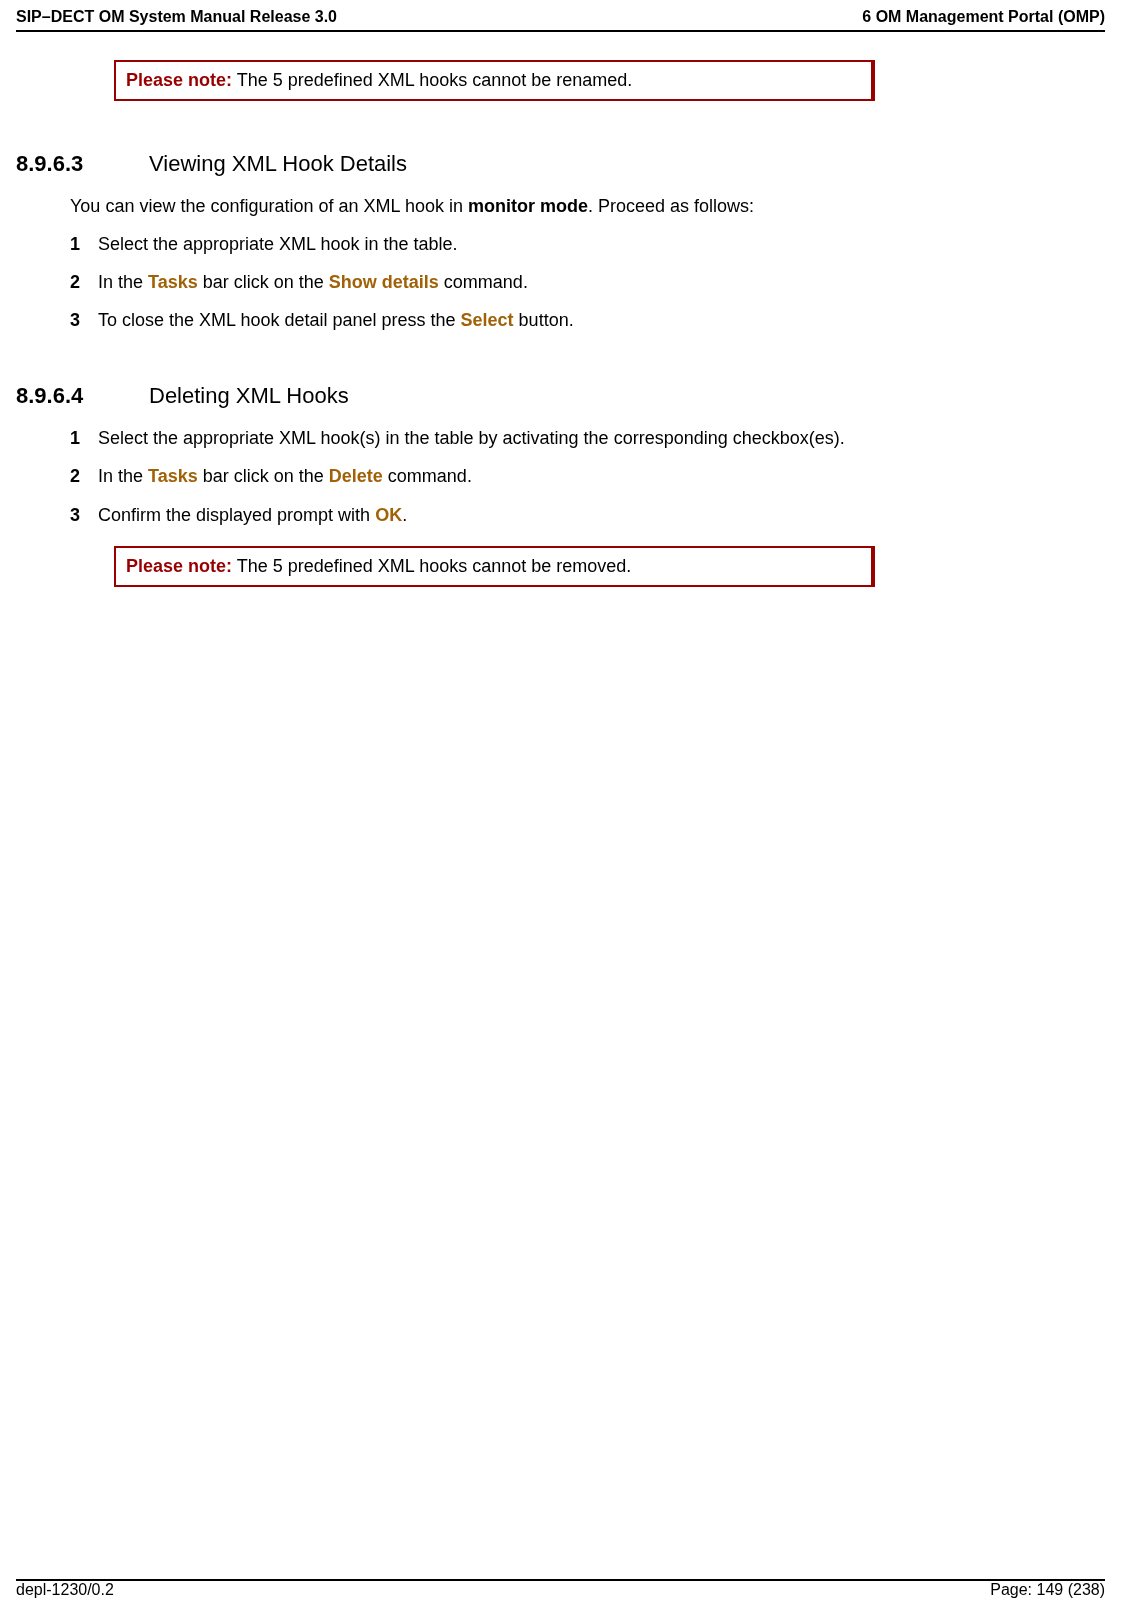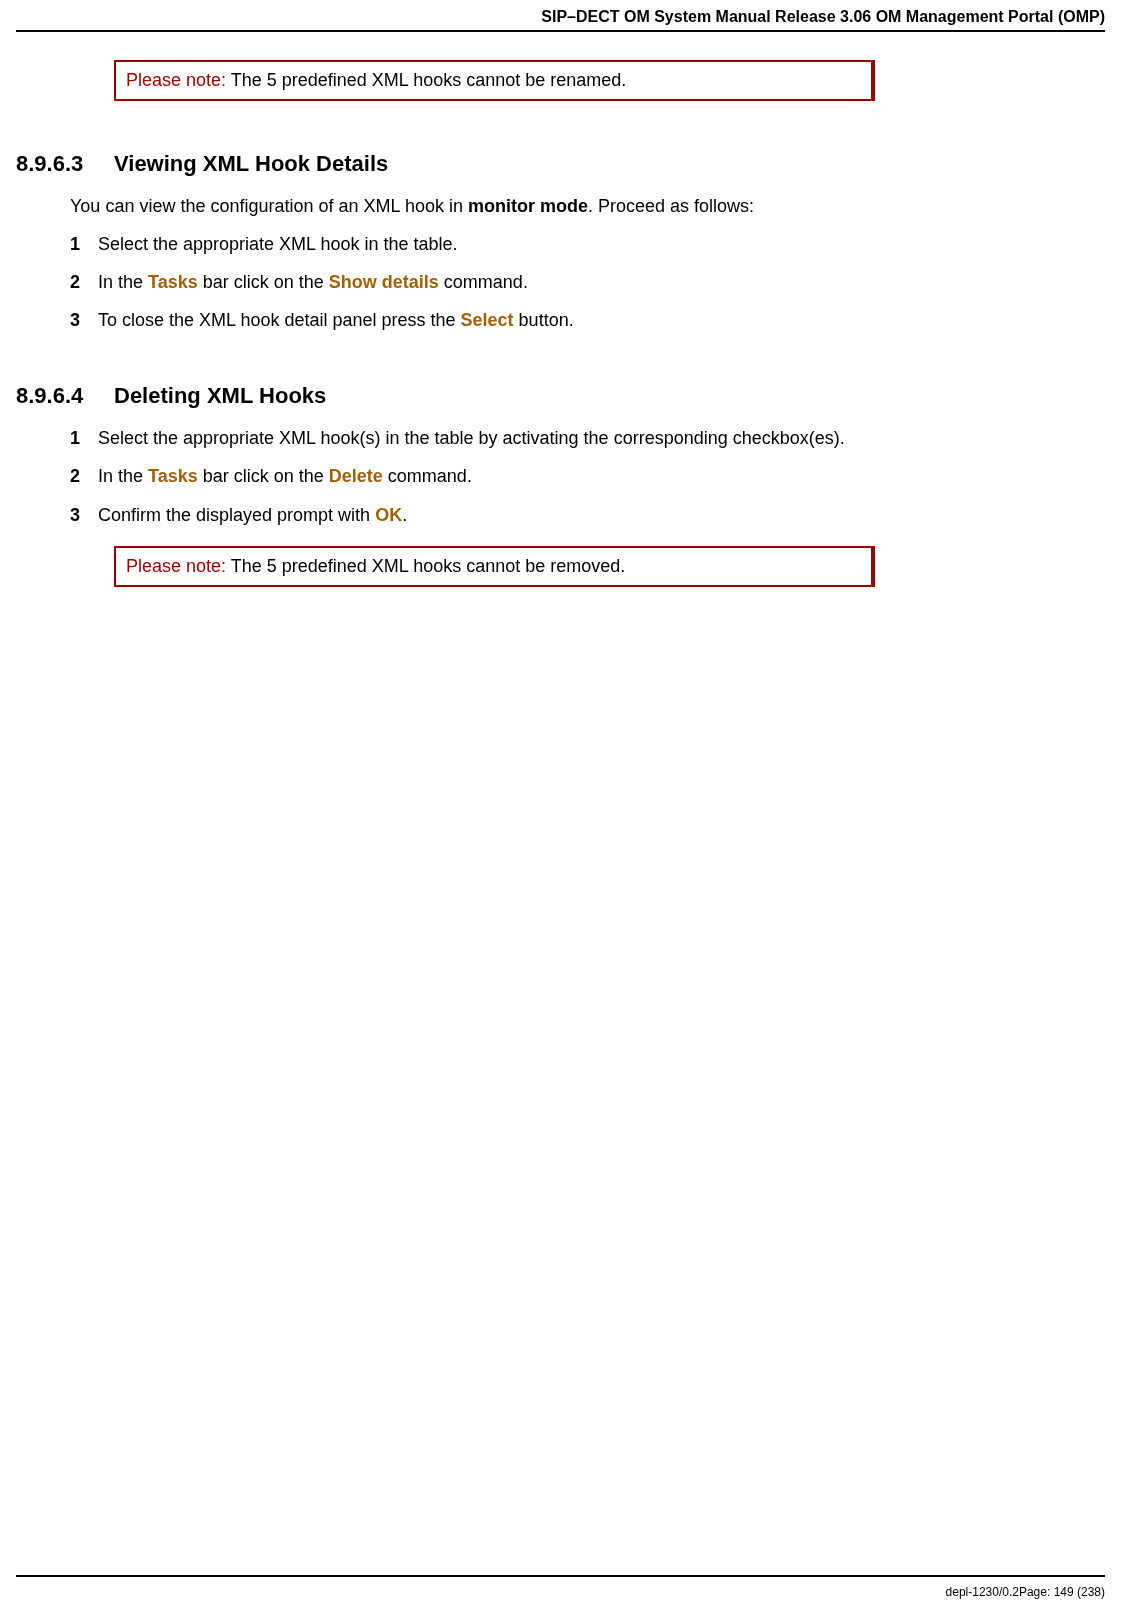--- a/index.html
+++ b/index.html
@@ -11,59 +11,60 @@
     width: 1121px;
   }
   .page {
     padding: 8px 16px 8px 16px;
     box-sizing: border-box;
     min-height: 1609px;
     position: relative;
   }
   .header {
     display: flex;
-    justify-content: flex-end;
+    justify-content: space-between;
     font-weight: bold;
     font-size: 16px;
     padding-bottom: 4px;
     border-bottom: 2px solid #000;
     margin-bottom: 28px;
   }
   .content {
     padding-left: 0;
   }
   .note-box {
     margin-left: 98px;
     margin-right: 230px;
     border: 2px solid #990000;
     border-right: 4px solid #990000;
     padding: 8px 10px;
     font-size: 18px;
   }
   .note-box .note-label {
     color: #990000;
-    font-weight: normal;
+    font-weight: bold;
   }
   .section {
     margin-top: 50px;
   }
   .section-heading {
     display: flex;
     align-items: baseline;
     margin-bottom: 16px;
   }
   .section-number {
     font-weight: bold;
     font-size: 22px;
     width: 98px;
     flex-shrink: 0;
   }
   .section-title {
-    font-weight: bold;
+    font-weight: normal;
     font-size: 22px;
+    margin-left: 35px;
   }
   .section-body {
     margin-left: 54px;
     margin-right: 120px;
     font-size: 18px;
     line-height: 1.45;
   }
   .section-body p {
     margin: 0 0 12px 0;
   }
@@ -93,24 +94,23 @@
   .link-blue {
     color: #a16207;
     font-weight: bold;
   }
   .footer {
     position: absolute;
     left: 16px;
     right: 16px;
     bottom: 10px;
     border-top: 2px solid #000;
-    padding-top: 8px;
     display: flex;
-    justify-content: flex-end;
-    font-size: 12px;
+    justify-content: space-between;
+    font-size: 16px;
   }
 </style>
 </head>
 <body>
 
 <div class="page">
   <div class="header">
     <span>SIP–DECT OM System Manual Release 3.0</span>
     <span>6 OM Management Portal (OMP)</span>
   </div>

